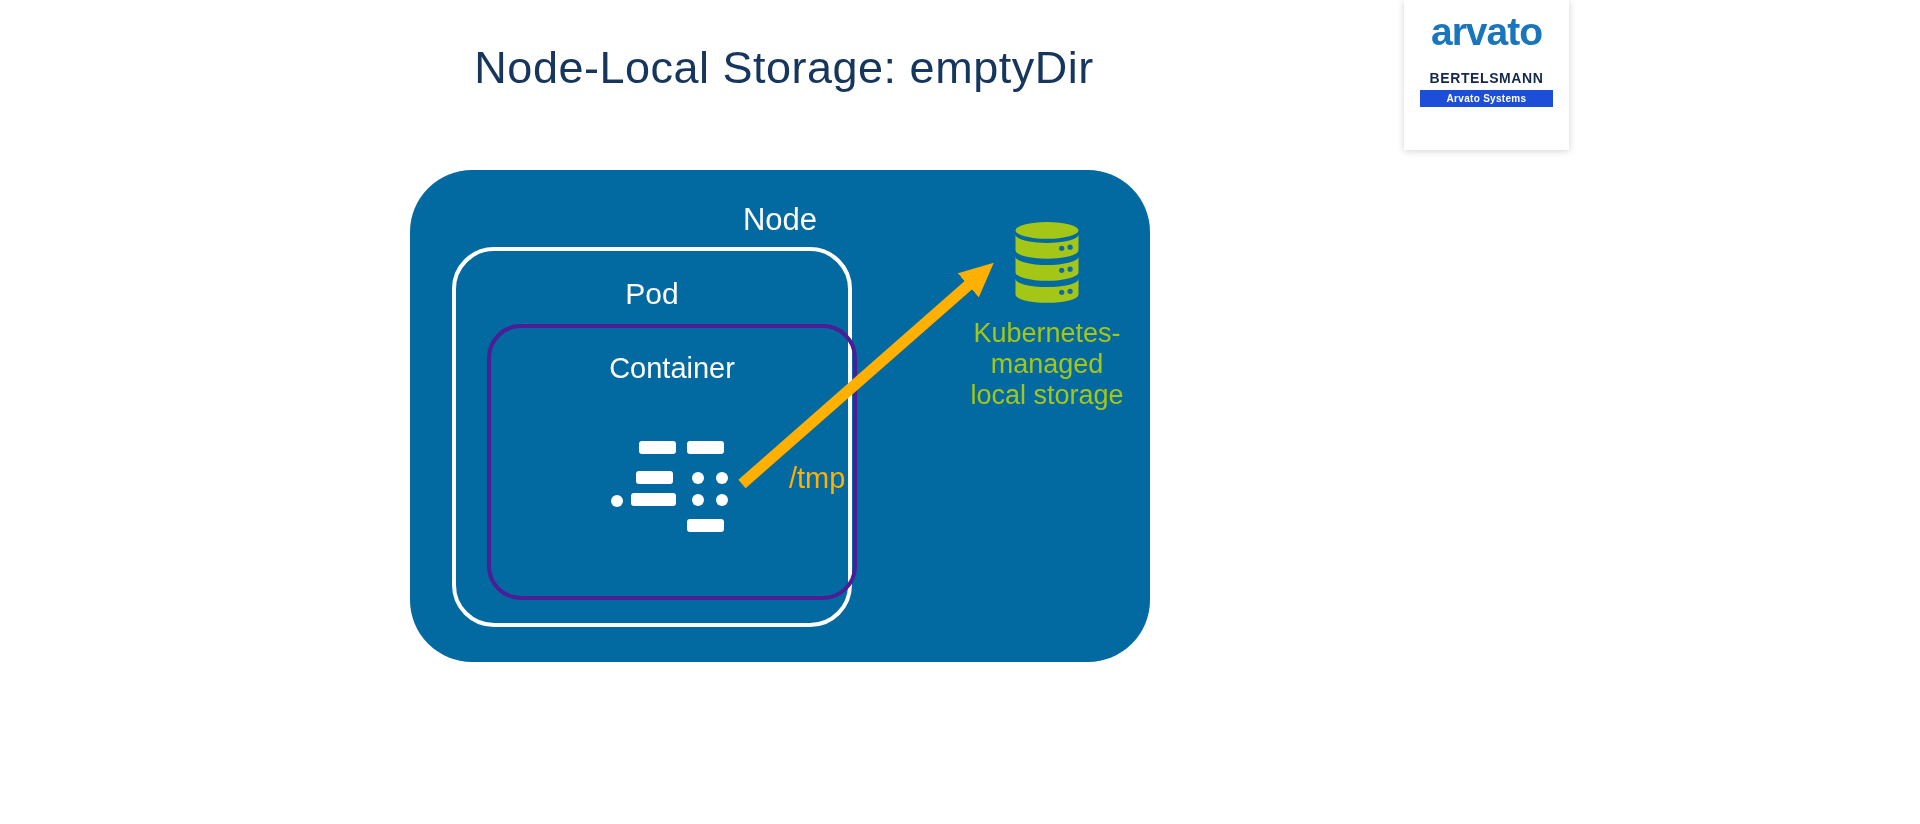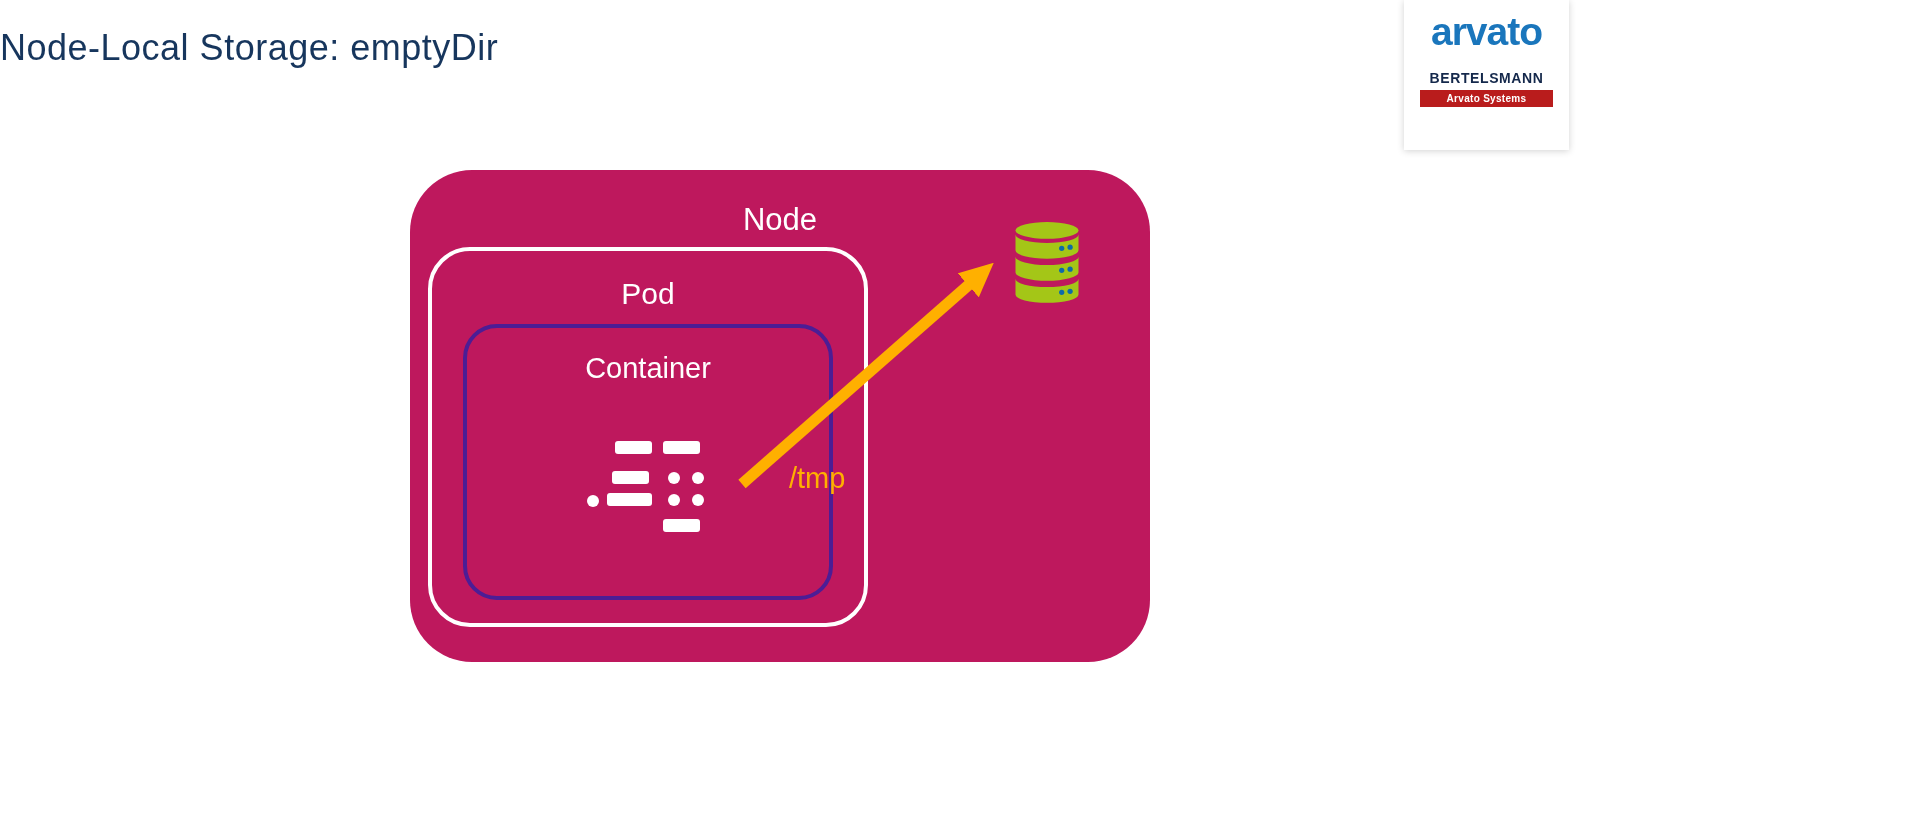--- a/index.html
+++ b/index.html
@@ -4,58 +4,58 @@
 <style>
   * { margin:0; padding:0; box-sizing:border-box; }
   html,body { background:#ffffff; }
   .page {
     position:relative; width:1920px; height:824px; background:#ffffff;
     font-family:"Liberation Sans", sans-serif; overflow:hidden;
   }
 
   
   .title {
-    position:absolute; left:0; top:27px; width:1568px;
-    text-align:left; font-size:36px; font-weight:400;
+    position:absolute; left:0; top:42px; width:1568px;
+    text-align:center; font-size:45px; font-weight:400;
     color:#17365D; letter-spacing:0.5px;
   }
 
   
   .logo-card {
     position:absolute; left:1404px; top:0; width:165px; height:150px;
     background:#ffffff; box-shadow:0 1px 7px rgba(0,0,0,0.18);
     display:flex; flex-direction:column; align-items:center;
   }
   .logo-brand {
     margin-top:12px; font-size:39px; font-weight:700; line-height:1;
     color:#1A76BC; letter-spacing:-1px;
   }
   .logo-parent {
     margin-top:19px; font-size:14px; font-weight:700;
     color:#14284B; letter-spacing:0.6px;
   }
   .logo-bar {
-    margin-top:4px; width:133px; height:17px; background:#b91c1c;
+    margin-top:4px; width:133px; height:17px; background:#1d4ed8;
     color:#ffffff; font-size:10px; font-weight:700;
     display:flex; align-items:center; justify-content:center; letter-spacing:0.3px;
   }
 
   
   .node {
     position:absolute; left:410px; top:170px; width:740px; height:492px;
-    background:#be185d; border-radius:62px;
+    background:#0369a1; border-radius:62px;
   }
   .node-label {
     position:absolute; top:32px; left:0; width:100%;
     text-align:center; color:#ffffff; font-size:31px; font-weight:400;
   }
 
   
   .pod {
-    position:absolute; left:18px; top:77px; width:440px; height:380px;
+    position:absolute; left:42px; top:77px; width:400px; height:380px;
     border:4px solid #ffffff; border-radius:42px;padding-left:40px;
   }
   .pod-label {
     position:absolute; top:26px; left:0; width:100%;
     text-align:center; color:#ffffff; font-size:30px; font-weight:400;
   }
 
   
   .container-box {
     position:absolute; left:31px; top:73px; width:370px; height:276px;
@@ -147,15 +147,20 @@
         <path d="M2 54 a30 8 0 0 0 60 0 v15 a30 8 0 0 1 -60 0 z" fill="#A4C617"></path>
         <circle cx="46" cy="25" r="2.5" fill="#0E6BA8"></circle>
         <circle cx="54" cy="24" r="2.5" fill="#0E6BA8"></circle>
         <circle cx="46" cy="46" r="2.5" fill="#0E6BA8"></circle>
         <circle cx="54" cy="45" r="2.5" fill="#0E6BA8"></circle>
         <circle cx="46" cy="67" r="2.5" fill="#0E6BA8"></circle>
         <circle cx="54" cy="66" r="2.5" fill="#0E6BA8"></circle>
       </svg>
     </div>
 
+    <div class="storage-label">
+      <div>Kubernetes-</div>
+      <div>managed</div>
+      <div>local storage</div>
+    </div>
 
   </div>
 </div>
 
 </body></html>

